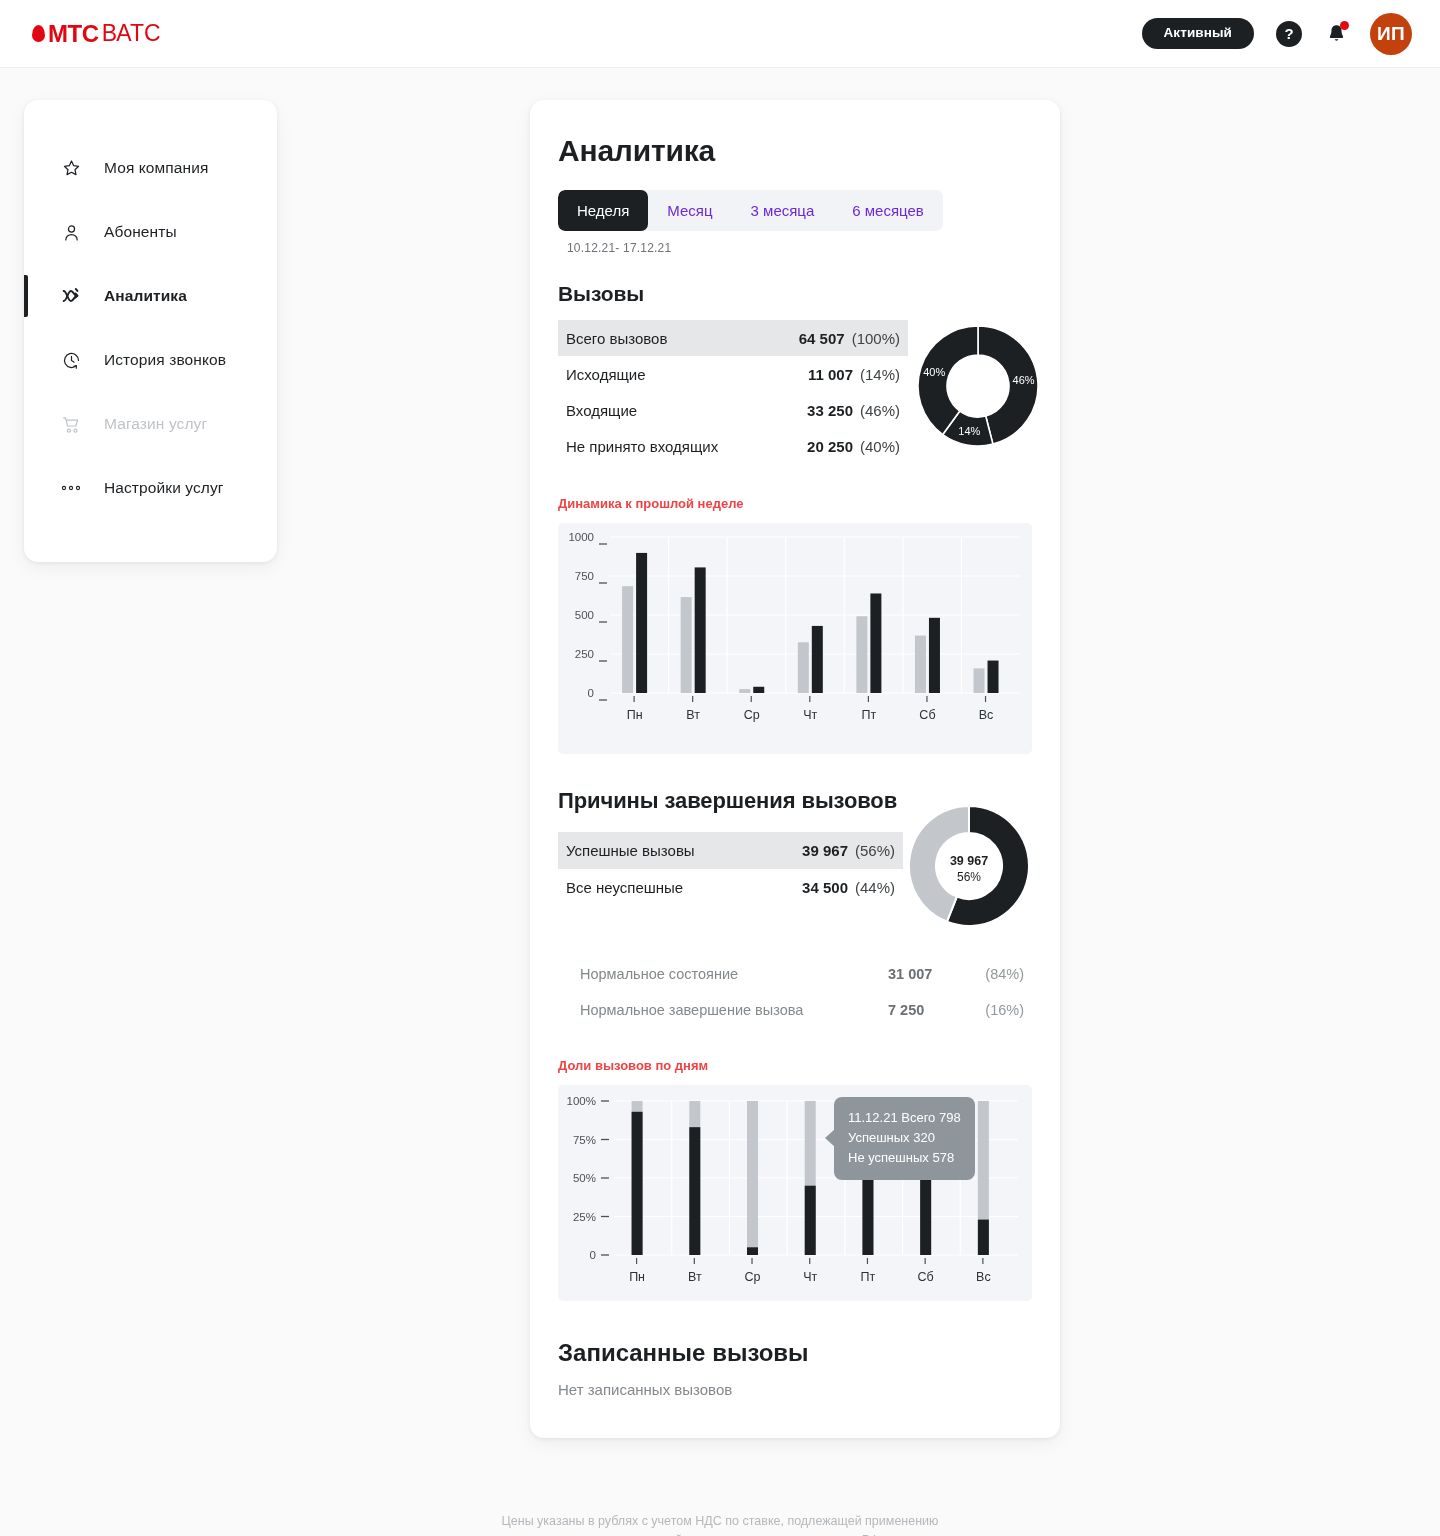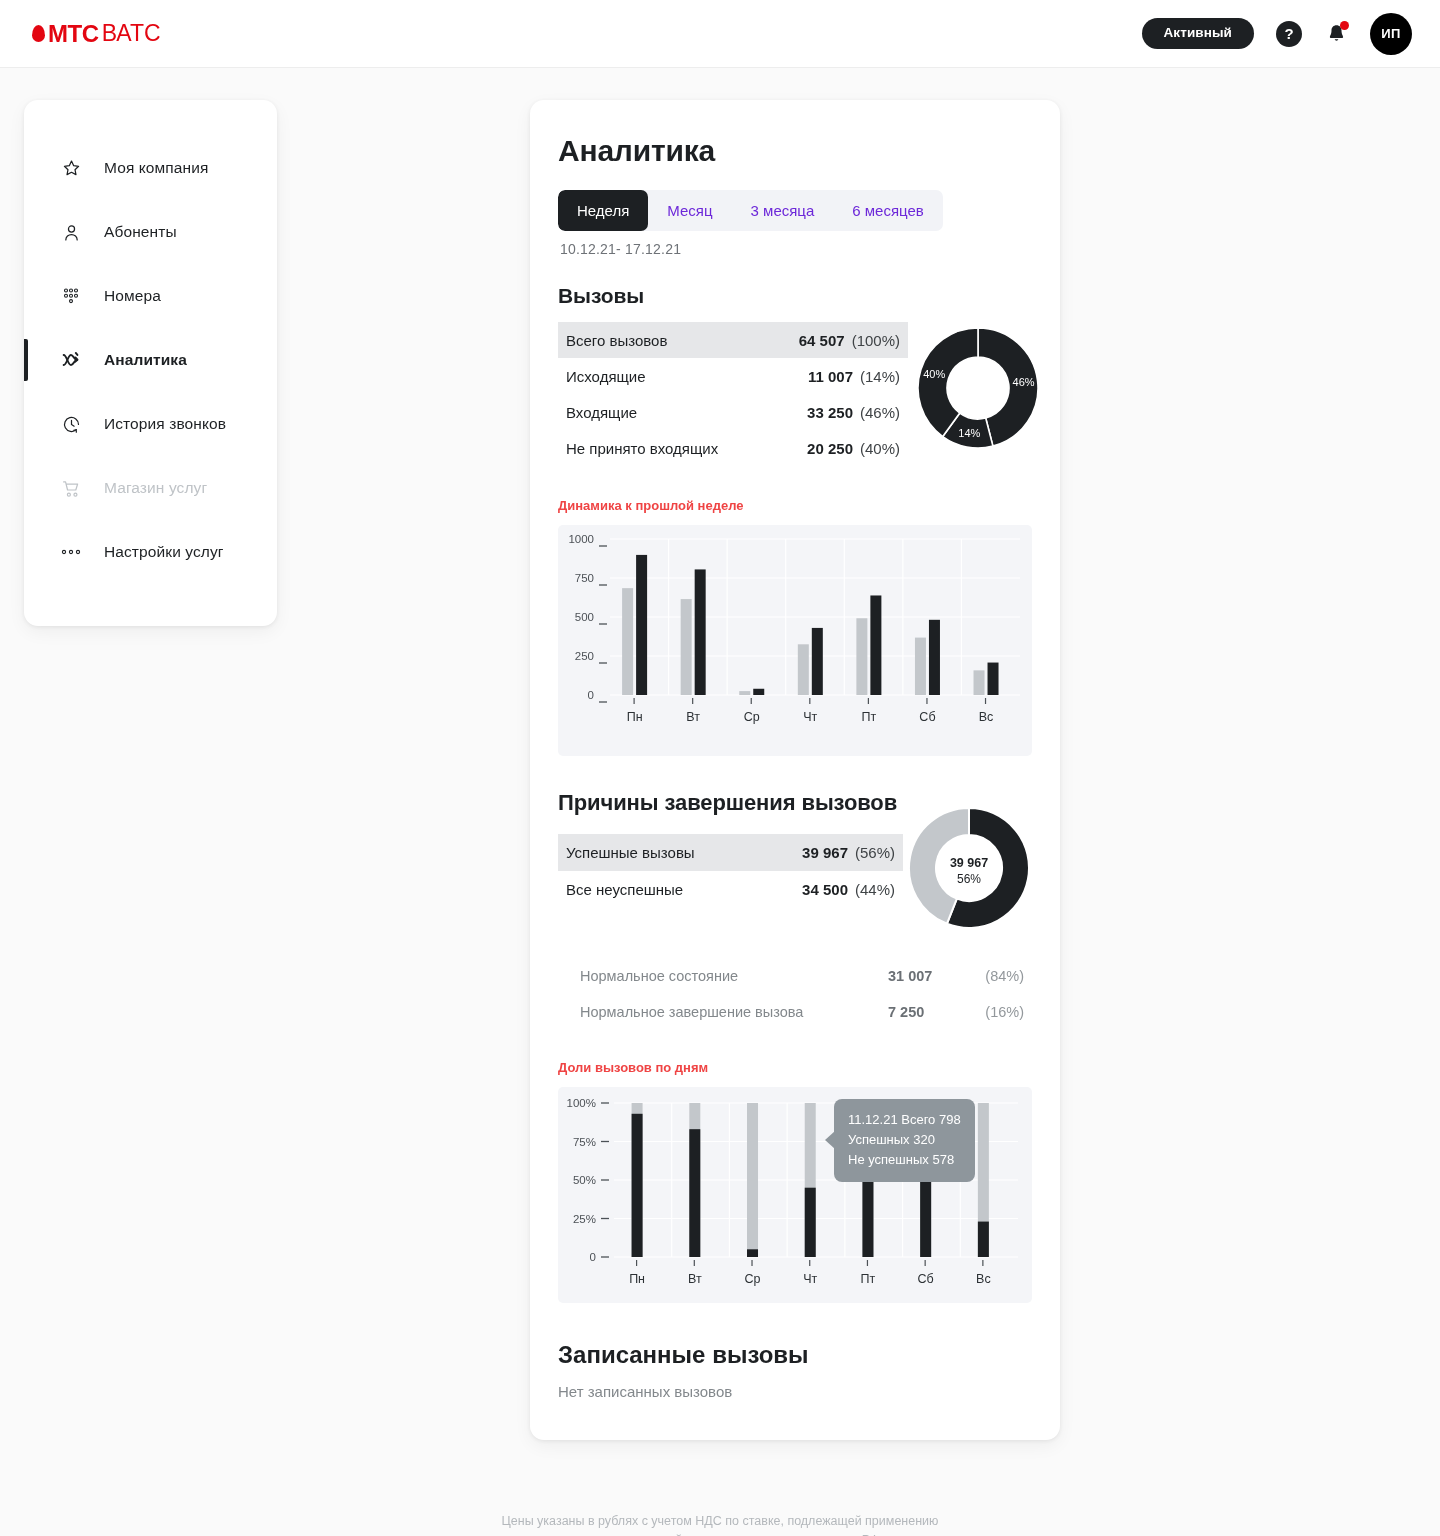--- a/index.html
+++ b/index.html
@@ -57,22 +57,22 @@
     display: flex; align-items: center; justify-content: center;
     line-height: 1;
   }
   .bell-wrap { position: relative; width: 24px; height: 26px; display:flex; align-items:center; justify-content:center;}
   .bell-dot {
     position: absolute; top: 0px; right: -1px;
     width: 9px; height: 9px; border-radius: 50%; background: #e30611;
   }
   .avatar {
     width: 42px; height: 42px; border-radius: 50%;
-    background: #000000; color: #fff;
-    font-size: 13px; font-weight: bold;
+    background: #c2410c; color: #fff;
+    font-size: 19px; font-weight: bold;
     display: flex; align-items: center; justify-content: center;
     letter-spacing: 0.3px;
   }
 
   
   .page { position: relative; width: 1440px; }
 
   .sidebar {
     position: absolute;
     left: 24px; top: 32px;
@@ -125,22 +125,22 @@
   .tab {
     font-size: 15px; color: #6d28d9;
     padding: 13px 19px;
     line-height: 1;
     cursor: pointer;
     border-radius: 7px;
     white-space: nowrap;
   }
   .tab.active { background: #1d2023; color: #fff; }
   .date-range {
-    font-size: 14px; color: #6e7277;
-    margin: 10px 0 0 2px; letter-spacing: 0.2px;
+    font-size: 12px; color: #6e7277;
+    margin: 10px 0 0 9px; letter-spacing: 0.2px;
   }
 
   h2.section-title {
     font-size: 21px; font-weight: bold; color: #1d2023;
     margin: 27px 0 14px 0; letter-spacing: -0.1px;
   }
   h3.sub-title {
     font-size: 13px; font-weight: bold; color: #ef4444;
     margin: 32px 0 12px 0;
   }
@@ -265,34 +265,20 @@
     <div class="nav-item">
       <span class="nav-icon">
         <svg width="21" height="21" viewBox="0 0 24 24" fill="none" stroke="#1d2023" stroke-width="1.4" stroke-linecap="round">
           <circle cx="12" cy="8" r="3.5"></circle>
           <path d="M5.5 20.5c0-3.6 2.9-6.2 6.5-6.2s6.5 2.6 6.5 6.2"></path>
         </svg>
       </span>
       <span class="nav-label">Абоненты</span>
     </div>
 
-    <div class="nav-item">
-      <span class="nav-icon">
-        <svg width="20" height="20" viewBox="0 0 20 20" fill="none" stroke="#1d2023" stroke-width="1.1">
-          <circle cx="5" cy="4.5" r="1.5"></circle>
-            <circle cx="10" cy="4.5" r="1.5"></circle>
-            <circle cx="15" cy="4.5" r="1.5"></circle>
-          <circle cx="5" cy="9.8" r="1.5"></circle>
-            <circle cx="10" cy="9.8" r="1.5"></circle>
-            <circle cx="15" cy="9.8" r="1.5"></circle>
-          <circle cx="10" cy="15.1" r="1.5"></circle>
-        </svg>
-      </span>
-      <span class="nav-label">Номера</span>
-    </div>
 
     <div class="nav-item active">
       <span class="nav-icon">
         <svg width="22" height="22" viewBox="0 0 24 24" fill="none" stroke="#1d2023" stroke-width="2.1" stroke-linecap="round" stroke-linejoin="round">
           <path d="M4 6.5c3.5 0 4.5 11 8 11 2.6 0 3.6-5.5 6.4-5.5"></path>
           <path d="M4 17.5c3.5 0 4.5-11 8-11 2.6 0 3.6 5.5 6.4 5.5"></path>
           <path d="M16.8 9.2l2.3 2.5-2.6 2.1"></path>
           <path d="M17.2 4.3l1.8 2.2"></path>
         </svg>
       </span>

